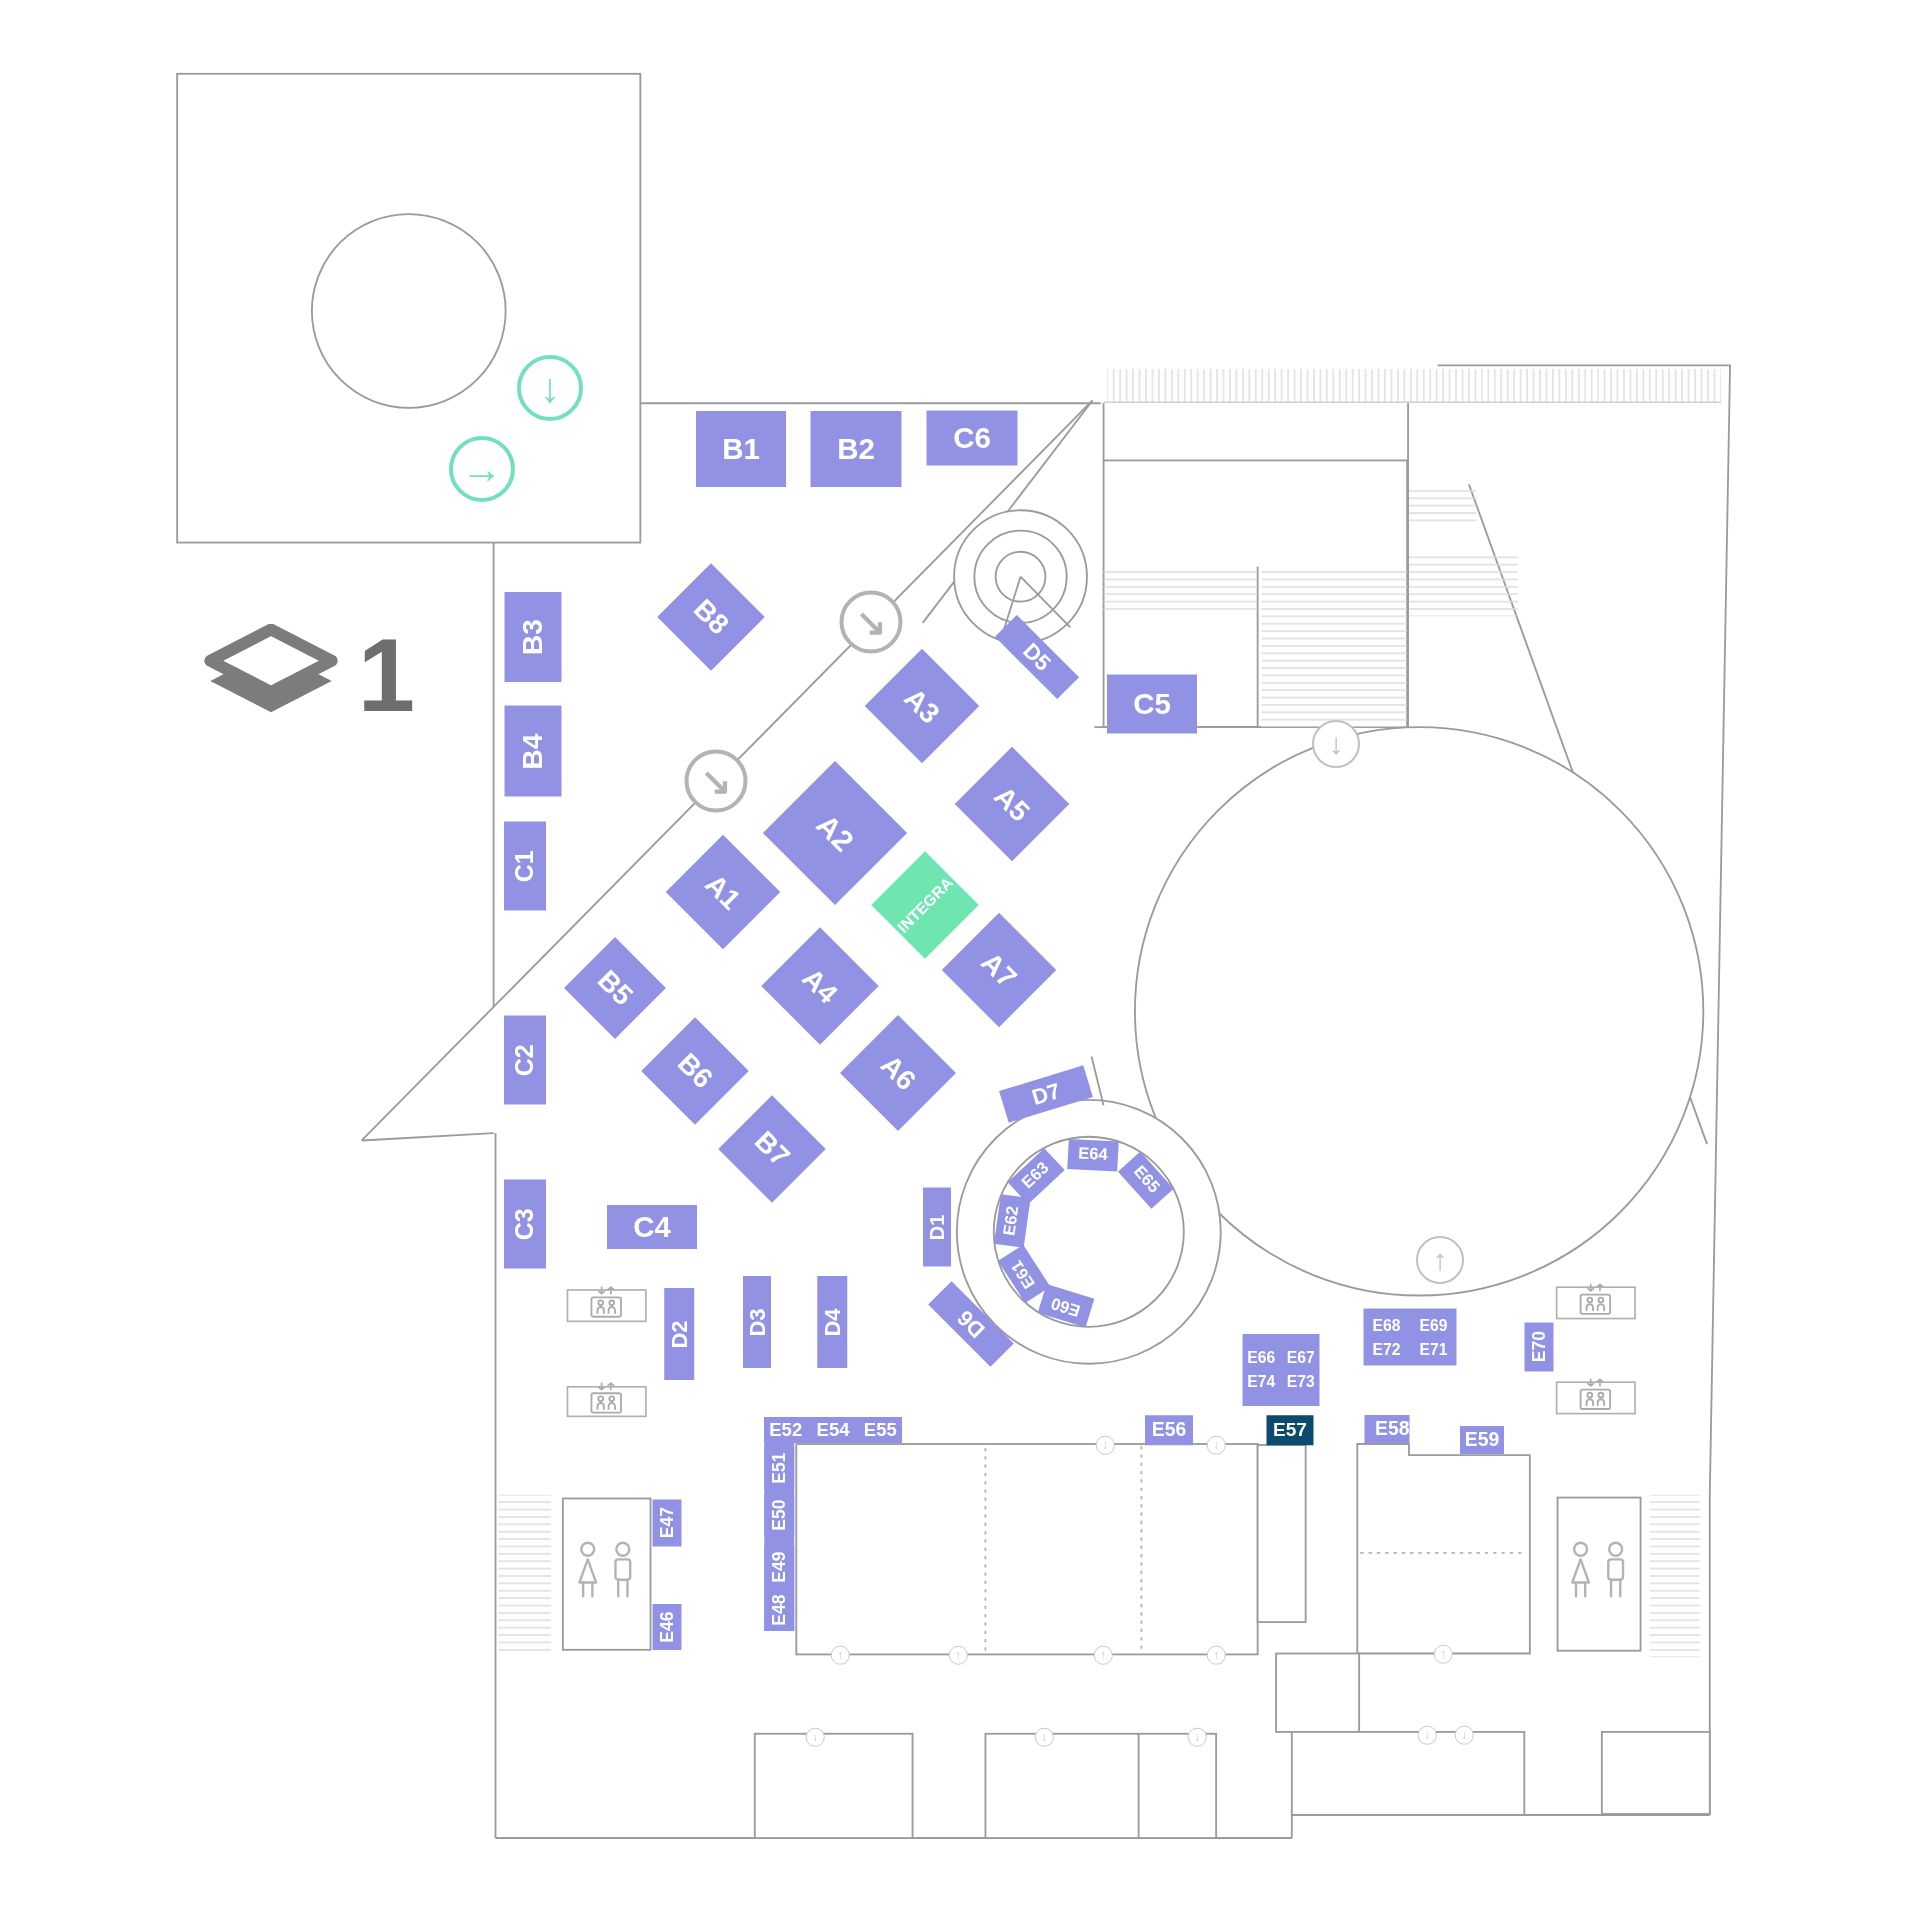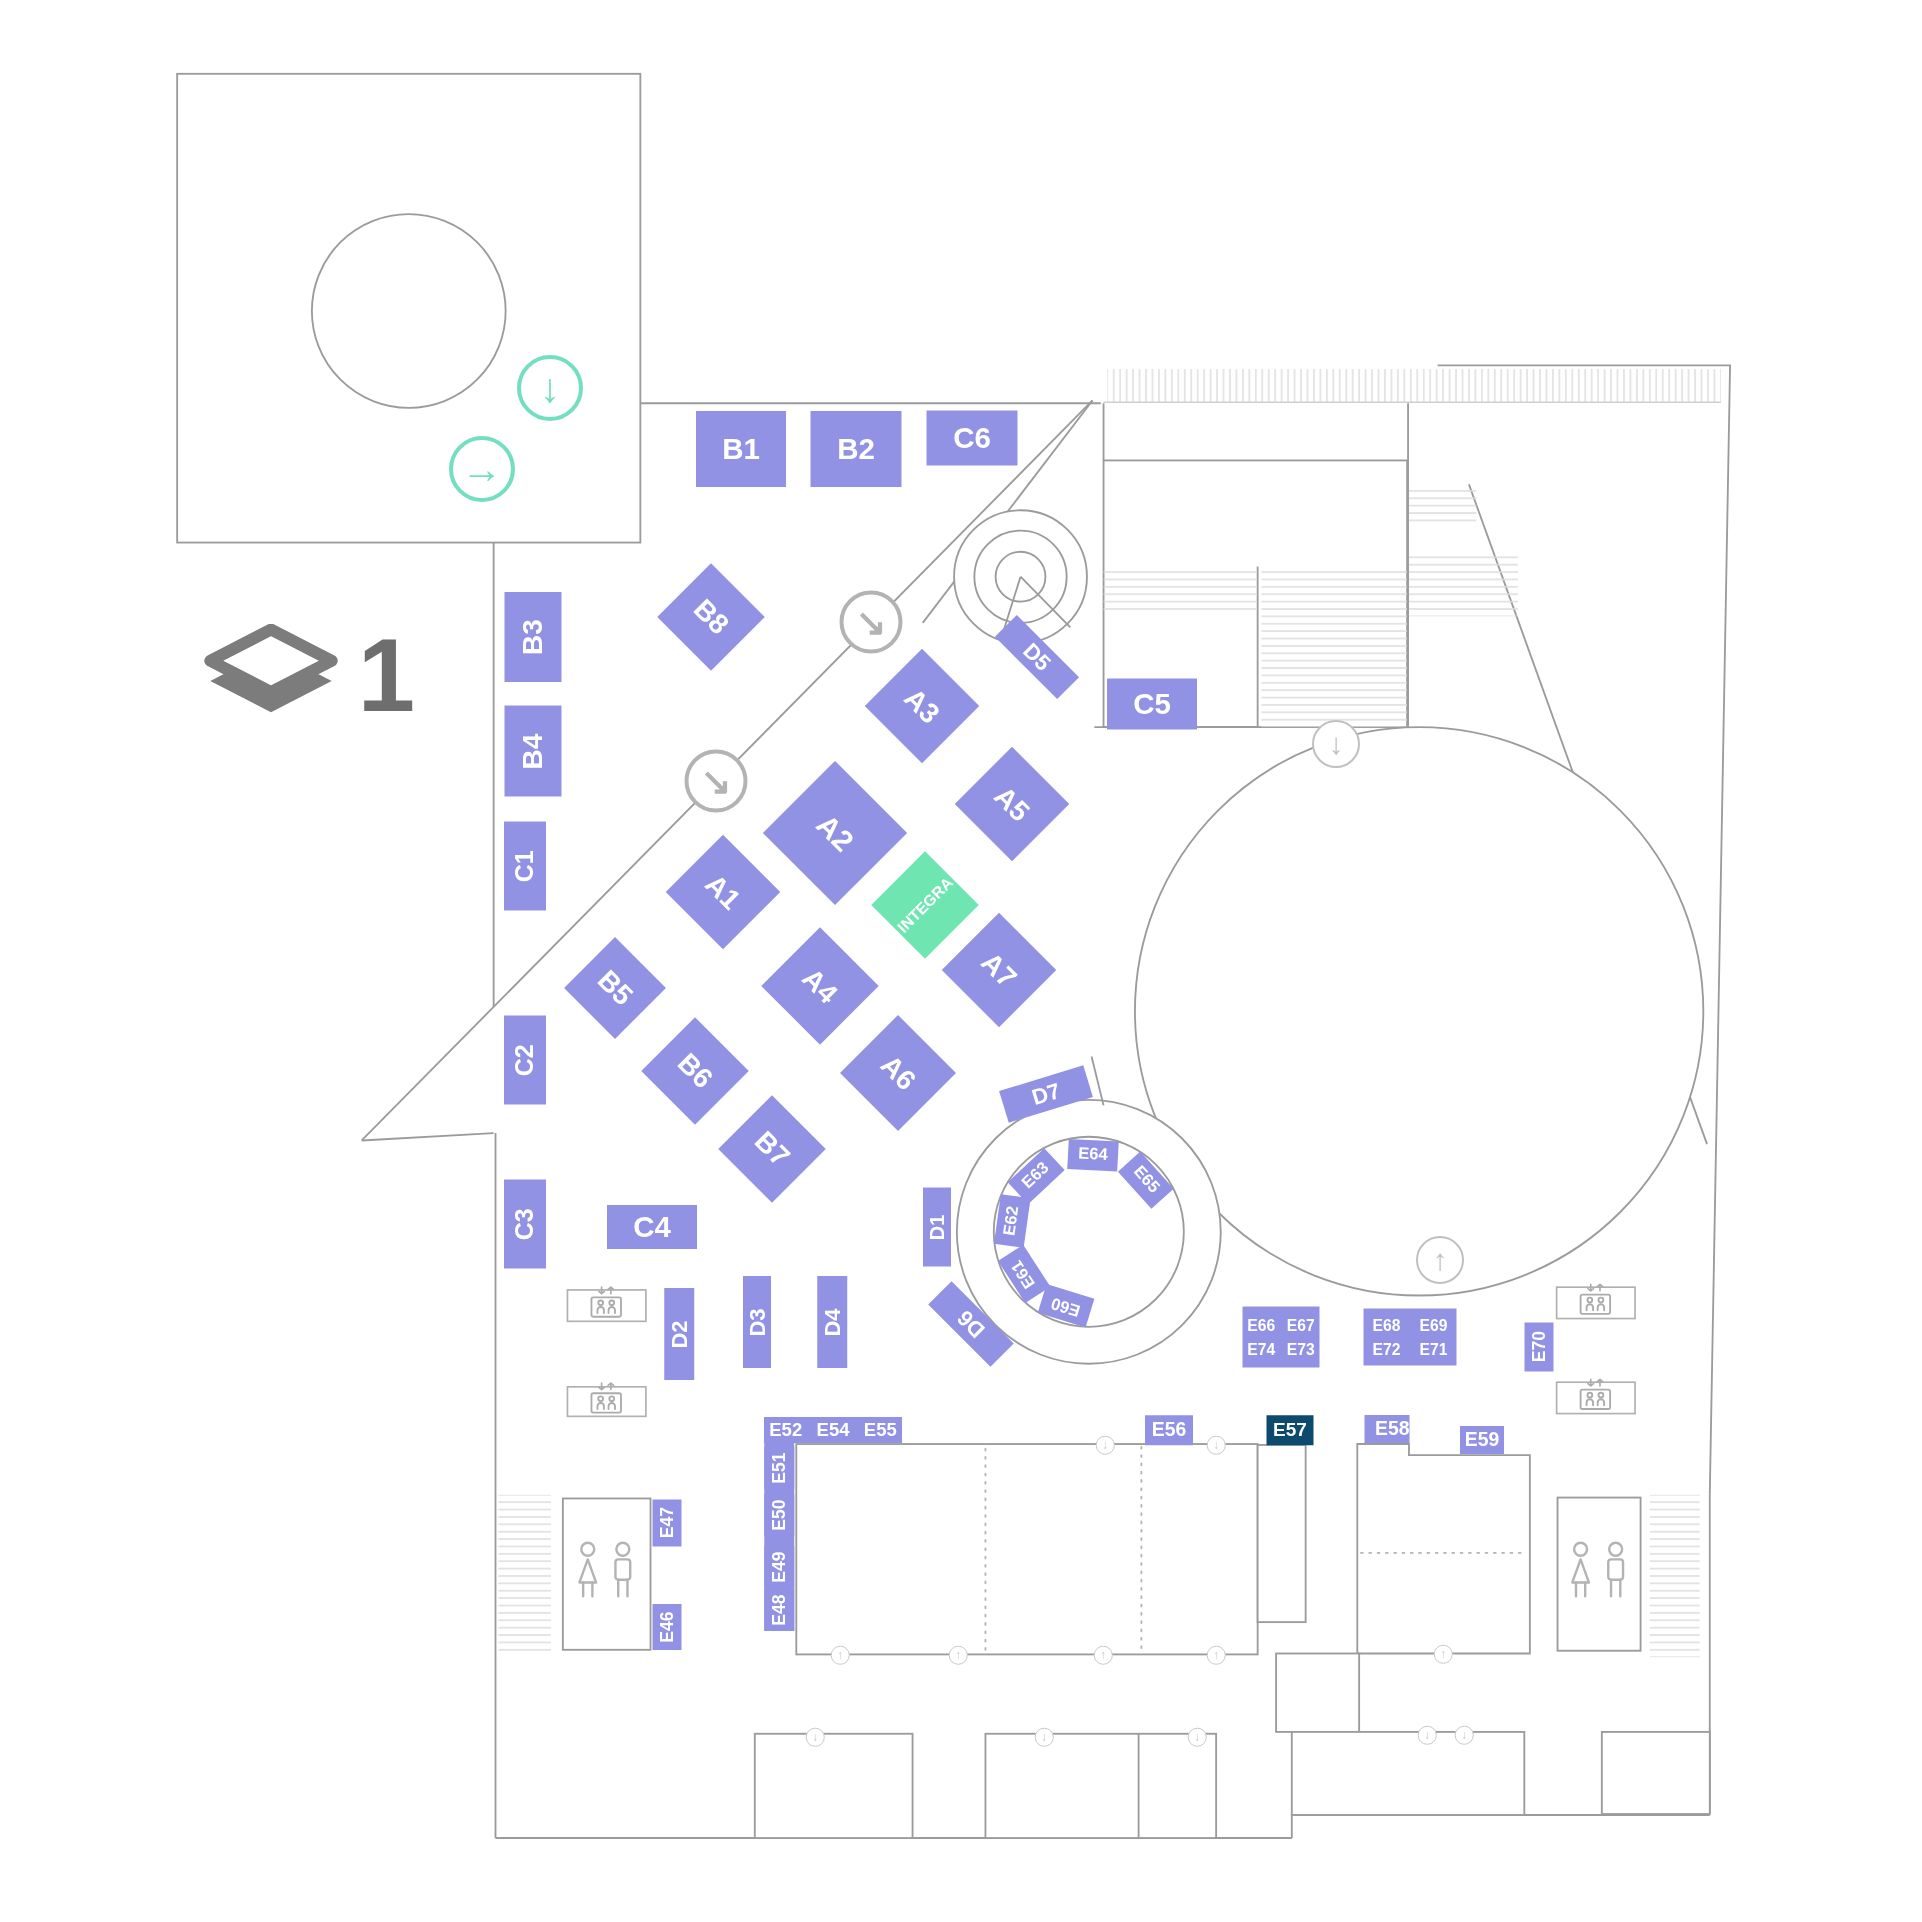--- a/index.html
+++ b/index.html
@@ -143,21 +143,21 @@
 
 <div class="booth" style="left: 741px; top: 449px; width: 90px; height: 76px; font-size: 29.5px; background: rgb(145, 146, 228); transform: translate(-50%, -50%) rotate(0deg);">
       <span>B1</span>
     </div>
     <div class="booth" style="left: 856px; top: 449px; width: 91px; height: 76px; font-size: 29.5px; background: rgb(145, 146, 228); transform: translate(-50%, -50%) rotate(0deg);">
       <span>B2</span>
     </div>
     <div class="booth" style="left: 972px; top: 438px; width: 91px; height: 55px; font-size: 29.5px; background: rgb(145, 146, 228); transform: translate(-50%, -50%) rotate(0deg);">
       <span>C6</span>
     </div>
-    <div class="booth" style="left: 1152px; top: 704px; width: 90px; height: 51px; font-size: 29.5px; background: rgb(145, 146, 228); transform: translate(-50%, -50%) rotate(0deg);">
+    <div class="booth" style="left: 1152px; top: 704px; width: 90px; height: 59px; font-size: 29.5px; background: rgb(145, 146, 228); transform: translate(-50%, -50%) rotate(0deg);">
       <span>C5</span>
     </div>
     <div class="booth" style="left: 533px; top: 637px; width: 57px; height: 90px; font-size: 28px; background: rgb(145, 146, 228); transform: translate(-50%, -50%) rotate(0deg);">
       <span style="transform: rotate(-90deg);">B3</span>
     </div>
     <div class="booth" style="left: 533px; top: 751px; width: 57px; height: 91px; font-size: 28px; background: rgb(145, 146, 228); transform: translate(-50%, -50%) rotate(0deg);">
       <span style="transform: rotate(-90deg);">B4</span>
     </div>
     <div class="booth" style="left: 525px; top: 866px; width: 42px; height: 89px; font-size: 25px; background: rgb(145, 146, 228); transform: translate(-50%, -50%) rotate(0deg);">
       <span style="transform: rotate(-90deg);">C1</span>
@@ -239,21 +239,21 @@
     </div>
     <div class="booth" style="left: 1036px; top: 1176px; width: 50px; height: 29.5px; font-size: 16.6px; background: rgb(145, 146, 228); transform: translate(-50%, -50%) rotate(-43deg);">
       <span>E63</span>
     </div>
     <div class="booth" style="left: 1093px; top: 1155px; width: 50px; height: 29.5px; font-size: 16.6px; background: rgb(145, 146, 228); transform: translate(-50%, -50%) rotate(3deg);">
       <span>E64</span>
     </div>
     <div class="booth" style="left: 1146px; top: 1180px; width: 50px; height: 29.5px; font-size: 16.6px; background: rgb(145, 146, 228); transform: translate(-50%, -50%) rotate(48deg);">
       <span>E65</span>
     </div>
-    <div class="booth" style="left: 1281px; top: 1337px; width: 77px; height: 61px; font-size: 15.7px; background: rgb(145, 146, 228); transform: translate(-50%, -50%) rotate(0deg);">
+    <div class="booth" style="left: 1281px; top: 1370px; width: 77px; height: 72px; font-size: 15.7px; background: rgb(145, 146, 228); transform: translate(-50%, -50%) rotate(0deg);">
       <span style="word-spacing: 7.4px;">E66 E67
 E74 E73</span>
     </div>
     <div class="booth" style="left: 1410px; top: 1337px; width: 93px; height: 57px; font-size: 15.7px; background: rgb(145, 146, 228); transform: translate(-50%, -50%) rotate(0deg);">
       <span style="word-spacing: 14.8px;">E68 E69
 E72 E71</span>
     </div>
     <div class="booth" style="left: 1539px; top: 1347px; width: 29px; height: 49px; font-size: 17.5px; background: rgb(145, 146, 228); transform: translate(-50%, -50%) rotate(0deg);">
       <span style="transform: rotate(-90deg);">E70</span>
     </div>

